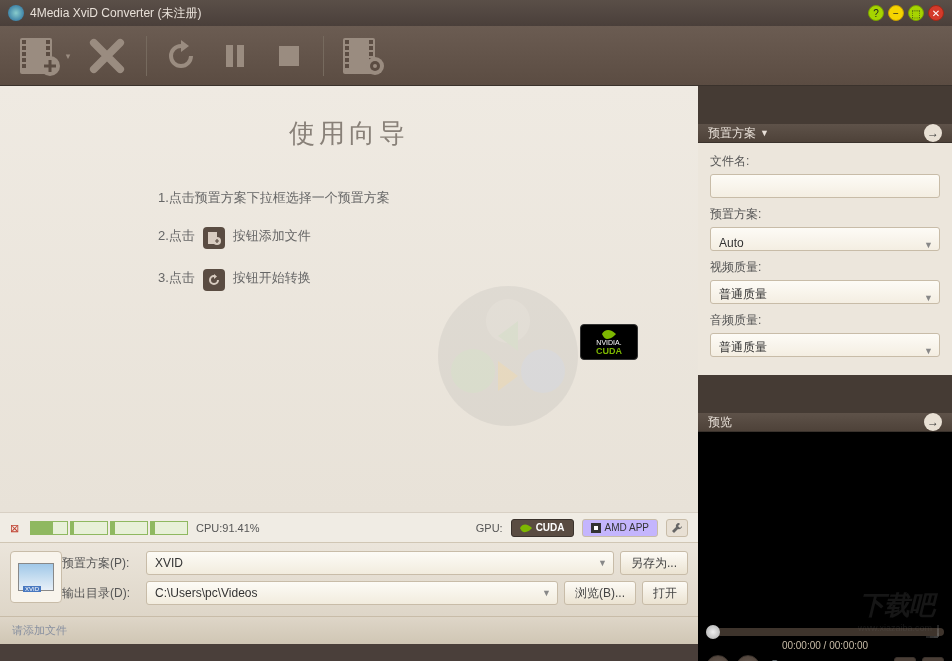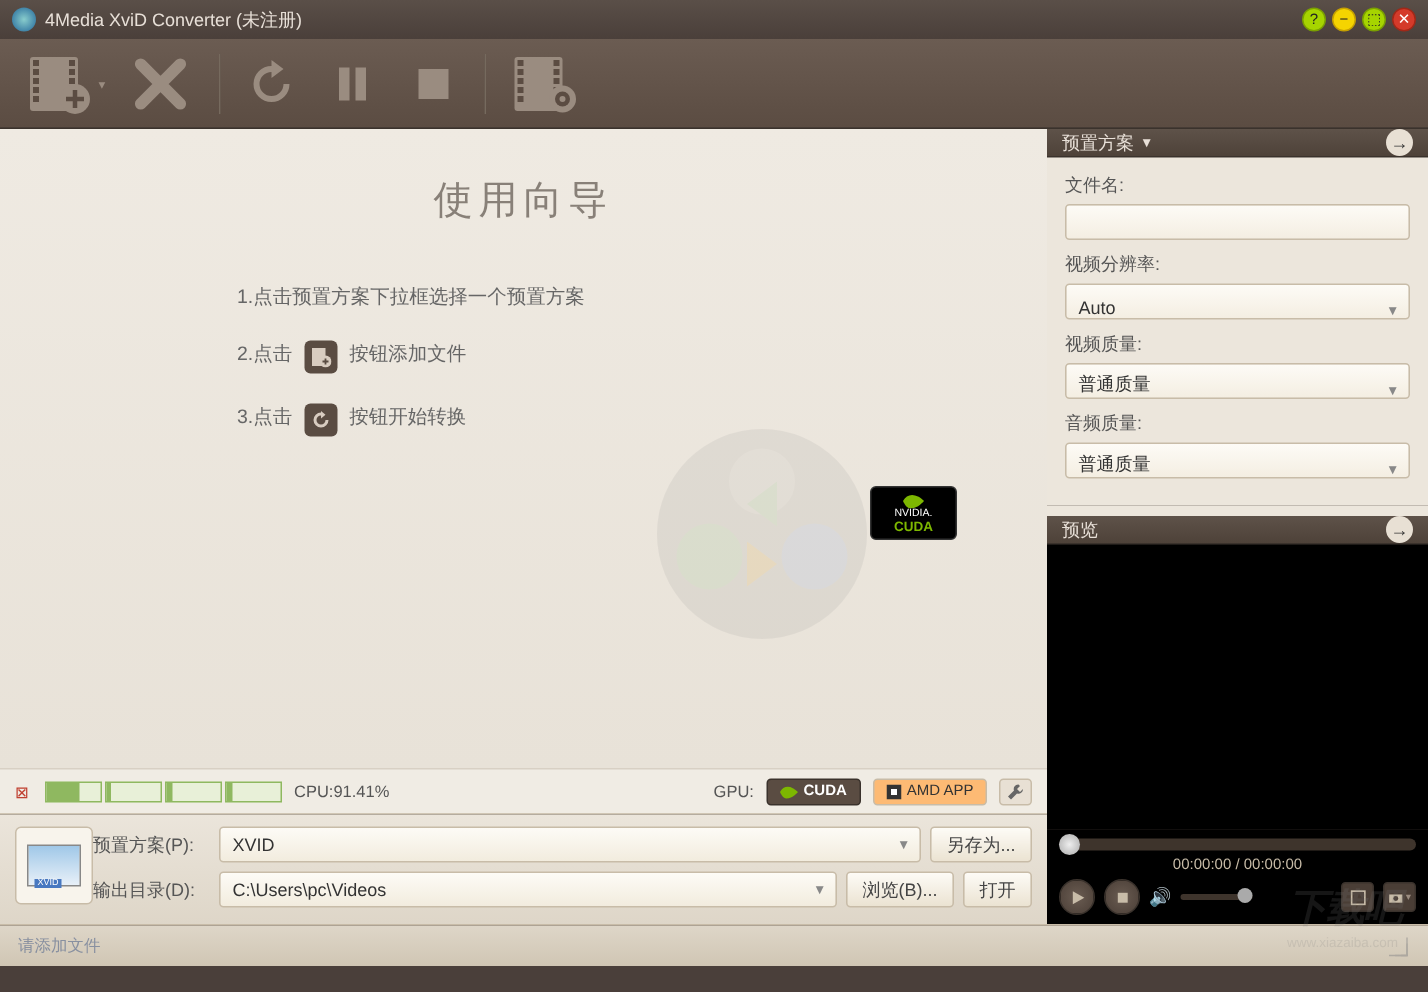--- a/index.html
+++ b/index.html
@@ -39,37 +39,37 @@
 .cuda-badge .nv { font-size: 7px; color: #fff; }
 
 
 .stat-bar { height: 30px; background: #f0ece4; border-top: 1px solid #d8d0c4; display: flex; align-items: center; padding: 0 10px; font-size: 11px; color: #555; gap: 8px; }
 .stat-close { width: 12px; height: 12px; color: #c04030; cursor: pointer; }
 .cpu-bars { display: flex; gap: 2px; }
 .cpu-cell { width: 38px; height: 14px; border: 1px solid #8fb860; background: #e8f0d8; position: relative; }
 .cpu-cell .fill { position: absolute; left: 0; top: 0; bottom: 0; background: #8fb860; }
 .stat-spacer { flex: 1; }
 .gpu-badge { height: 18px; padding: 0 8px; background: #5a4c42; color: #ccc; border-radius: 3px; display: flex; align-items: center; font-size: 10px; gap: 4px; border: 1px solid #3a322c; }
-.gpu-badge.light { background: #fdba74; color: #333; border: 1px solid #c8bca8; }
+.gpu-badge.light { background: #c4b5fd; color: #333; border: 1px solid #c8bca8; }
 .wrench { width: 22px; height: 18px; background: #e8e0d4; border: 1px solid #c8bca8; border-radius: 3px; display: flex; align-items: center; justify-content: center; }
 
 
 .bottom-settings { height: 74px; background: linear-gradient(#ebe5db,#ded6c8); border-top: 1px solid #d0c6b4; display: flex; padding: 8px 10px; }
 .profile-icon { width: 52px; height: 52px; background: #f8f4ec; border: 1px solid #c8bca8; border-radius: 4px; display: flex; align-items: center; justify-content: center; }
 .profile-icon .frame { width: 36px; height: 28px; background: linear-gradient(#a0c8e8,#e8f0f8); border: 1px solid #888; position: relative; }
 .profile-icon .xvid { position: absolute; bottom: -2px; left: 4px; font-size: 6px; background: #4878c0; color: #fff; padding: 0 2px; }
 .settings-rows { flex: 1; display: flex; flex-direction: column; gap: 6px; }
 .srow { display: flex; align-items: center; gap: 6px; font-size: 12px; color: #555; }
 .srow label { width: 78px; }
 .combo { flex: 1; height: 24px; background: linear-gradient(#fdfbf6,#f2ecde); border: 1px solid #c8bca8; border-radius: 3px; display: flex; align-items: center; padding: 0 8px; font-size: 12px; color: #333; position: relative; }
 .combo .arrow { position: absolute; right: 6px; font-size: 9px; color: #888; }
 .sbtn { height: 24px; padding: 0 10px; background: linear-gradient(#fdfbf6,#ebe3d2); border: 1px solid #c8bca8; border-radius: 3px; font-size: 12px; color: #444; display: flex; align-items: center; }
 
 
-.panel-hdr { height: 24px; background: linear-gradient(#5e5249,#4e4239); color: #e8e0d8; font-size: 12px; display: flex; align-items: center; padding: 0 10px; border-bottom: 1px solid #3a322c; }
+.panel-hdr { height: 24px; background: linear-gradient(#5e5249,#4e4239); color: #e8e0d8; font-size: 12px; display: flex; align-items: center; padding: 0 10px; border-bottom: 1px solid #3a322c; margin-top: 38px; }
 .panel-hdr .arrow { margin-left: 4px; font-size: 9px; }
 .panel-hdr .sp { flex: 1; }
 .panel-hdr .go { width: 18px; height: 18px; background: #e8e0d4; border-radius: 50%; display: flex; align-items: center; justify-content: center; color: #333; font-size: 12px; }
 .profile-form { background: #ece6dc; padding: 10px 12px; flex: 0 0 auto; }
 .pf-row { margin-bottom: 8px; }
 .pf-label { font-size: 12px; color: #555; margin-bottom: 4px; display: block; }
 .pf-input { width: 100%; height: 24px; background: linear-gradient(#fdfbf6,#f4eee2); border: 1px solid #c8bca8; border-radius: 3px; padding: 0 8px; font-size: 12px; color: #333; display: flex; align-items: flex-end; position: relative; }
 .pf-input .arrow { position: absolute; right: 6px; font-size: 9px; color: #888; }
 .profile-form-spacer { height: 58px; background: #ece6dc; }
 
@@ -298,21 +298,21 @@
       <div class="go">→</div>
     </div>
     <div class="profile-form">
       <div class="pf-row">
         <span class="pf-label">文件名:</span>
         <div class="pf-input">
             <span></span>
           </div>
       </div>
       <div class="pf-row">
-        <span class="pf-label">视频分辨率:</span>
+        <span class="pf-label">预置方案:</span>
         <div class="pf-input">
             <span>Auto</span>
             <span class="arrow">▼</span>
           </div>
       </div>
       <div class="pf-row">
         <span class="pf-label">视频质量:</span>
         <div class="pf-input">
             <span>普通质量</span>
             <span class="arrow">▼</span>

